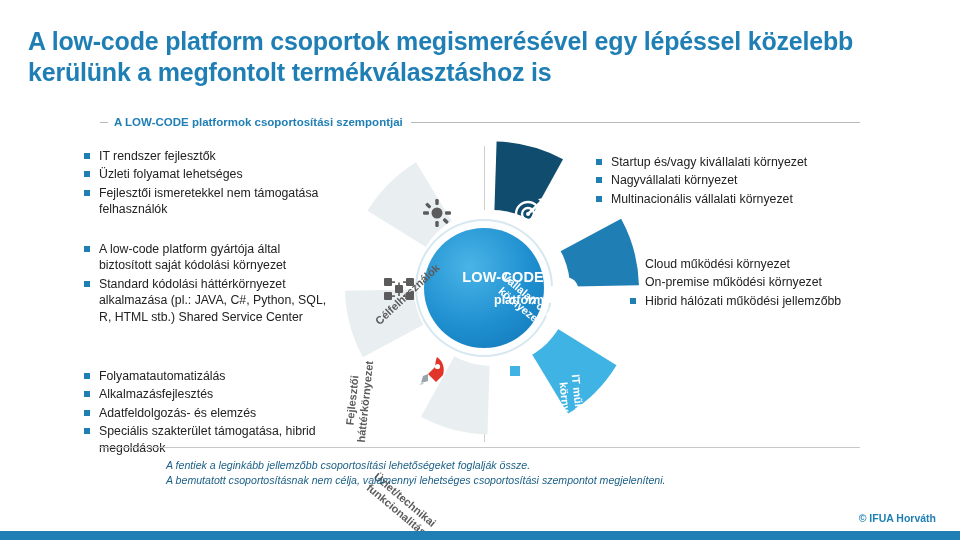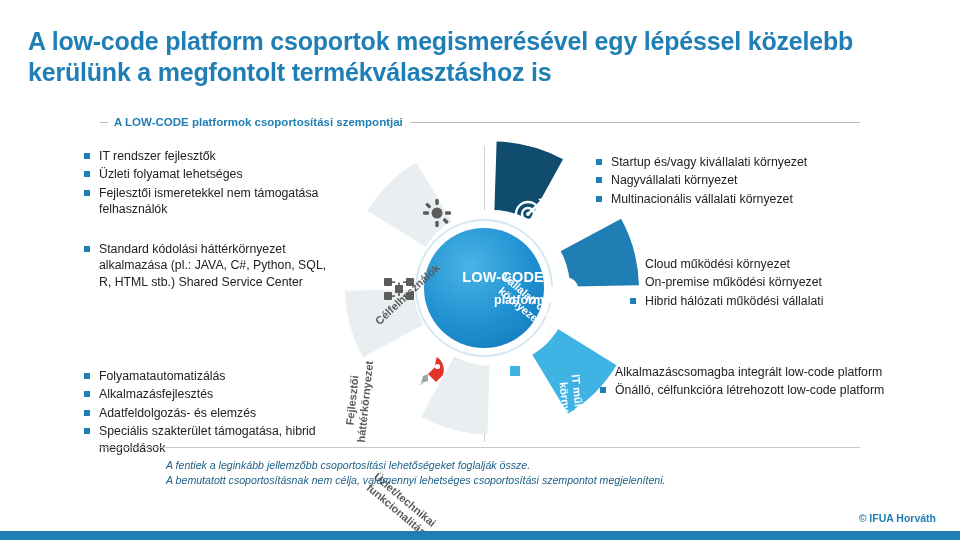--- a/index.html
+++ b/index.html
@@ -116,20 +116,21 @@
     <div class="bl" id="list-target">
       <ul>
         <li>IT rendszer fejlesztők</li>
         <li>Üzleti folyamat lehetséges</li>
         <li>Fejlesztői ismeretekkel nem támogatása felhasználók</li>
       </ul>
     </div>
 
     <div class="bl" id="list-dev">
       <ul>
+        <li>A low-code platform gyártója által biztosított saját kódolási környezet</li>
         <li>Standard kódolási háttérkörnyezet alkalmazása (pl.: JAVA, C#, Python, SQL, R, HTML stb.) Shared Service Center</li>
       </ul>
     </div>
 
     <div class="bl" id="list-func">
       <ul>
         <li>Folyamatautomatizálás</li>
         <li>Alkalmazásfejlesztés</li>
         <li>Adatfeldolgozás- és elemzés</li>
         <li>Speciális szakterület támogatása, hibrid megoldások</li>
@@ -141,30 +142,24 @@
         <li>Startup és/vagy kiváIlalati környezet</li>
         <li>Nagyvállalati környezet</li>
         <li>Multinacionális vállalati környezet</li>
       </ul>
     </div>
 
     <div class="bl" id="list-ops">
       <ul>
         <li>Cloud működési környezet</li>
         <li>On-premise működési környezet</li>
-        <li>Hibrid hálózati működési vállalati</li>
-      </ul>
-    </div>
-
-    <div class="bl" id="list-integr">
-      <ul>
-        <li>Alkalmazáscsomagba integrált low-code platform</li>
-        <li>Önálló, célfunkcióra létrehozott low-code platform</li>
-      </ul>
-    </div>
+        <li>Hibrid hálózati működési jellemzőbb</li>
+      </ul>
+    </div>
+
 
     <div class="wheel">
       <svg width="296" height="296" viewBox="0 0 296 296">
         <defs>
           <mask id="holemask">
             <rect x="0" y="0" width="296" height="296" fill="#fff"></rect>
             <circle cx="148" cy="148" r="66" fill="#000"></circle>
           </mask>
         </defs>
         <g mask="url(#holemask)">

